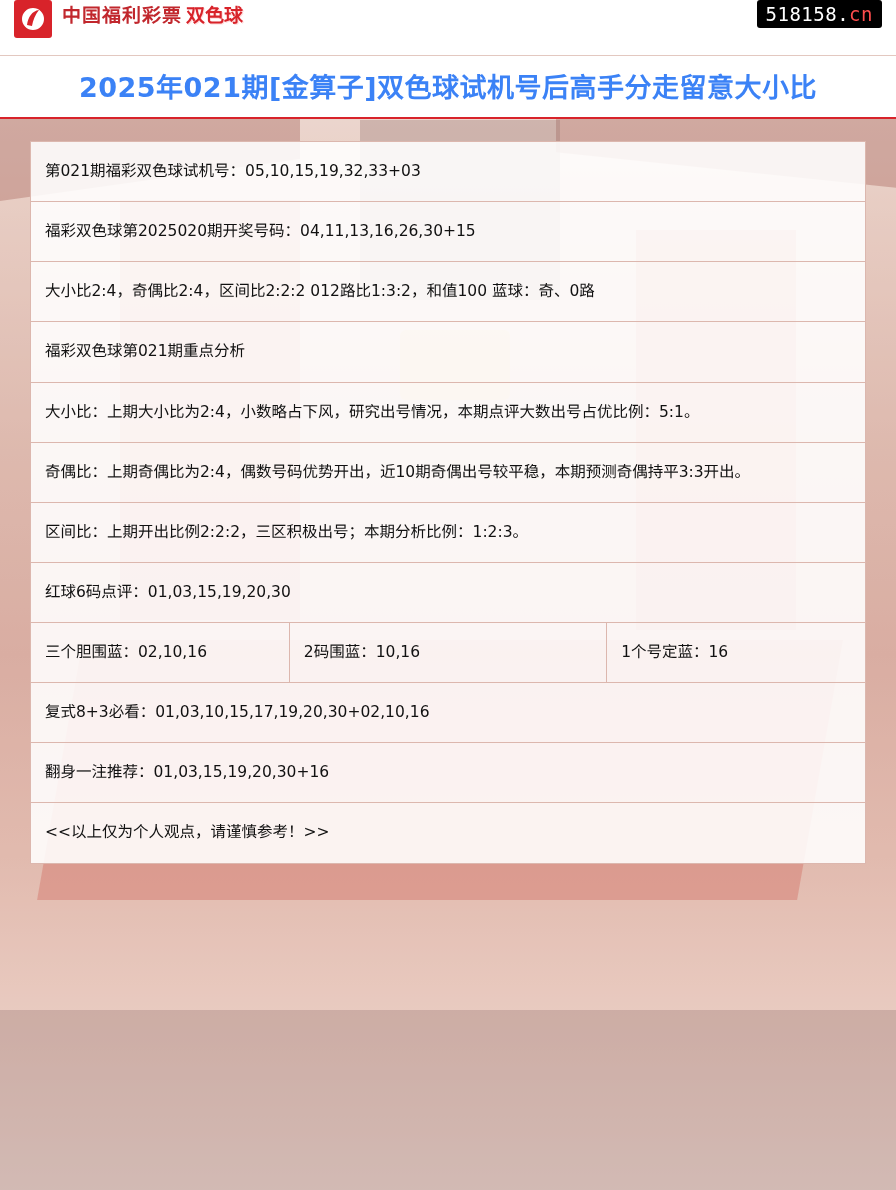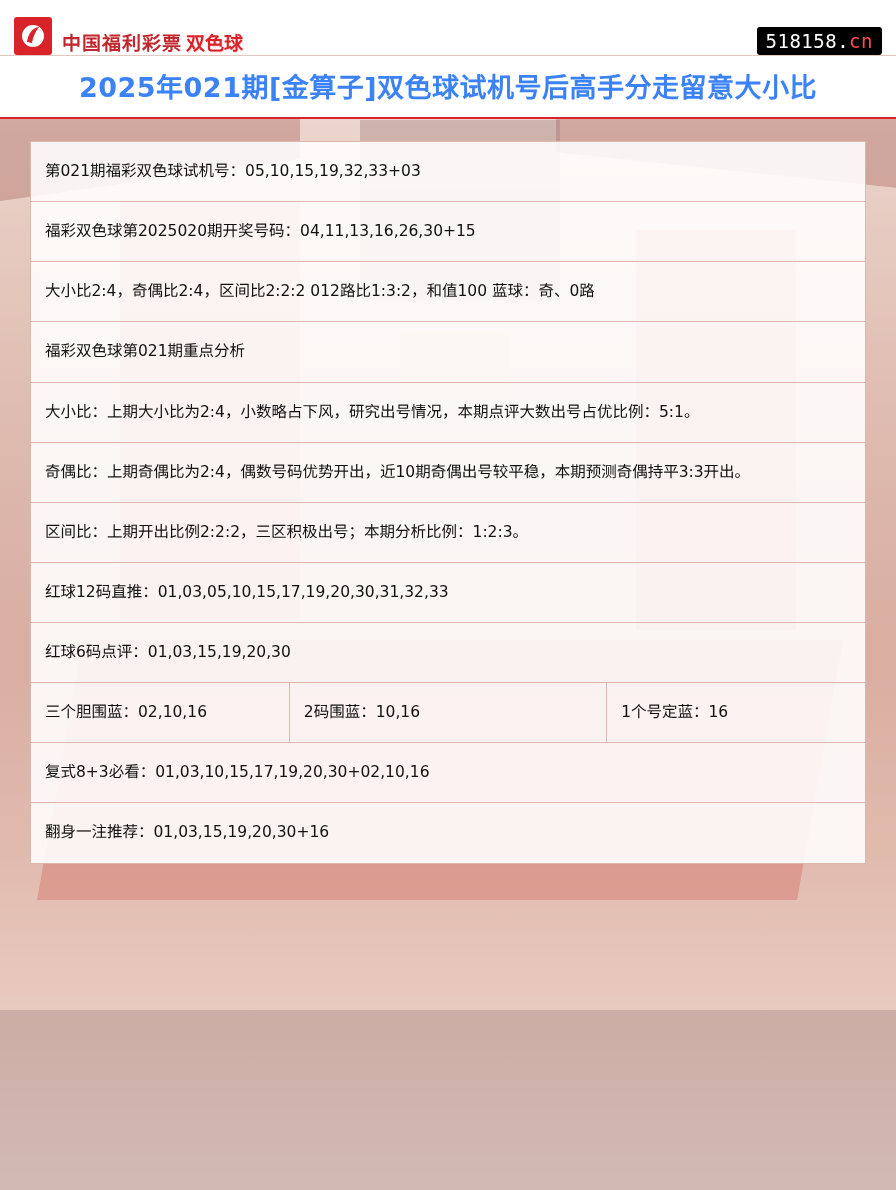--- a/index.html
+++ b/index.html
@@ -55,21 +55,21 @@
   }
 
   
   .topbar {
     position: relative;
     z-index: 3;
     height: 56px;
     background: #ffffff;
     border-bottom: 1px solid #e3c8c0;
     display: flex;
-    align-items: flex-end;
+    align-items: flex-start;
     padding: 0 14px;
     box-sizing: border-box;
   }
   .logo-badge {
     width: 38px;
     height: 38px;
     background: #d8232a;
     border-radius: 3px;
     display: flex;
     align-items: center;
@@ -205,31 +205,31 @@
       <tr>
         <td colspan="3" class="left">大小比：上期大小比为2:4，小数略占下风，研究出号情况，本期点评大数出号占优比例：5:1。</td>
       </tr>
       <tr>
         <td colspan="3" class="left">奇偶比：上期奇偶比为2:4，偶数号码优势开出，近10期奇偶出号较平稳，本期预测奇偶持平3:3开出。</td>
       </tr>
       <tr>
         <td colspan="3">区间比：上期开出比例2:2:2，三区积极出号；本期分析比例：1:2:3。</td>
       </tr>
       <tr>
-        <td colspan="3">红球12码直推：01,03,05,10,15,17,19,20,30,31,32,33</td>
-      </tr>
-      <tr>
         <td colspan="3">红球6码点评：01,03,15,19,20,30</td>
       </tr>
       <tr>
         <td style="width:31%">三个胆围蓝：02,10,16</td>
         <td style="width:38%">2码围蓝：10,16</td>
         <td style="width:31%">1个号定蓝：16</td>
       </tr>
       <tr>
         <td colspan="3">复式8+3必看：01,03,10,15,17,19,20,30+02,10,16</td>
       </tr>
       <tr>
         <td colspan="3">翻身一注推荐：01,03,15,19,20,30+16</td>
       </tr>
+      <tr>
+        <td colspan="3" class="footer-note">&lt;&lt;以上仅为个人观点，请谨慎参考！&gt;&gt;</td>
+      </tr>
     </tbody>
   </table>
 </div>
 
 </body></html>

